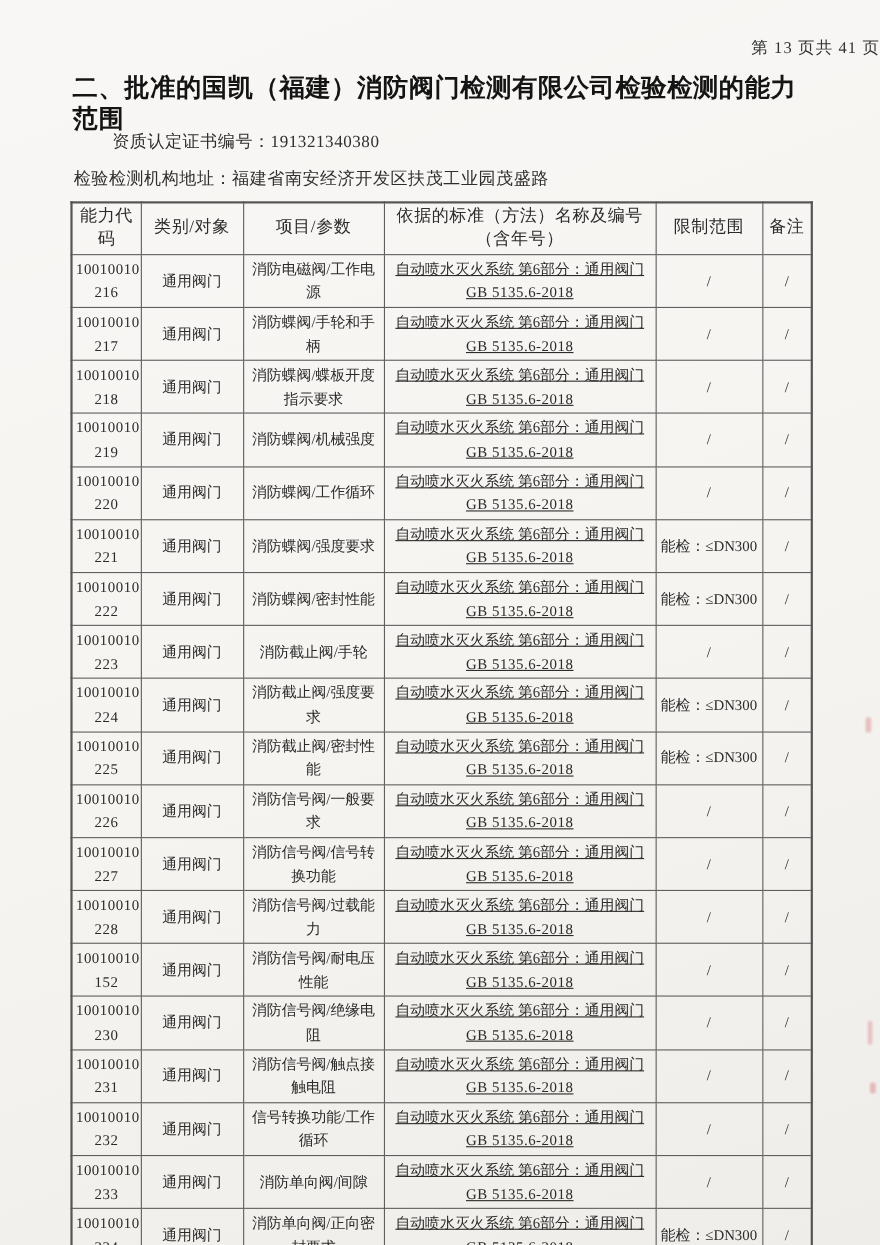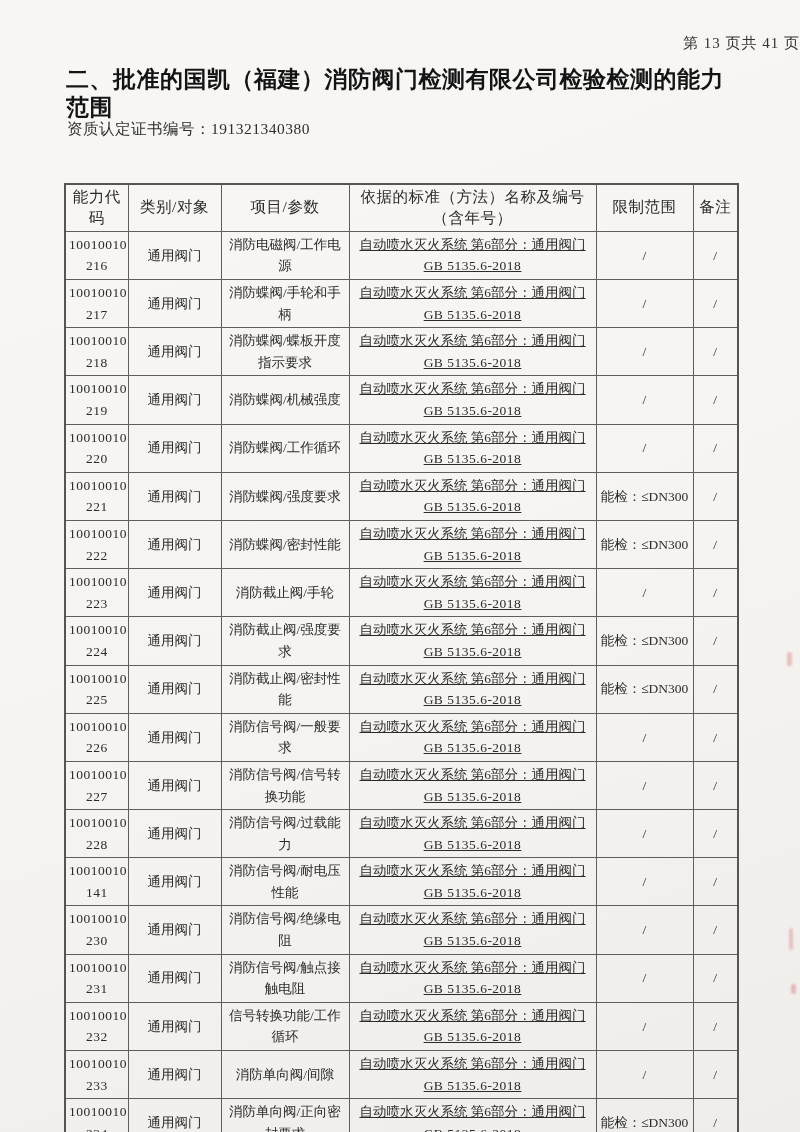--- a/index.html
+++ b/index.html
@@ -21,21 +21,21 @@
   }
   .doc-title{
     position:absolute;top:66px;left:66px;width:676px;
     font-family:Liberation Sans, sans-serif;
     font-weight:700;font-size:23px;letter-spacing:0.5px;color:#141414;
     line-height:1.2;
   }
   .meta-line{
     position:absolute;left:67px;font-size:15.5px;color:#2e2e2e;letter-spacing:0.5px;
   }
-  .meta-cert{top:119px;}
+  .meta-cert{top:119px;margin-left:35px;}
   .meta-addr{top:152px;}
   table.cap-table{
     position:absolute;top:183px;left:64px;
     width:673px;
     border-collapse:collapse;
     table-layout:fixed;
     background:transparent;
     border:2px solid #555;
   }
   .cap-table th,.cap-table td{
@@ -76,20 +76,23 @@
 <div class="paper">
 
   <div class="page-indicator">第 13 页共 41 页</div>
 
   <div class="doc-title">二、批准的国凯（福建）消防阀门检测有限公司检验检测的能力范围</div>
 
   <div class="meta-line meta-cert">
     <span>资质认定证书编号：</span><span>191321340380</span>
   </div>
 
+  <div class="meta-line meta-addr">
+    <span>检验检测机构地址：</span><span>福建省南安经济开发区扶茂工业园茂盛路</span>
+  </div>
 
   <table class="cap-table">
     <colgroup>
       <col class="col-code">
         <col class="col-cat">
         <col class="col-param">
       <col class="col-std">
         <col class="col-limit">
         <col class="col-note">
     </colgroup>
@@ -282,21 +285,21 @@
       <td class="cell-std">
         <span class="std1">自动喷水灭火系统 第6部分：通用阀门</span>
         <span class="std2">GB 5135.6-2018</span>
       </td>
       <td class="cell-limit">/</td>
       <td class="slash">/</td>
     </tr>
         <tr>
       <td class="cell-code">
         <span>10010010</span>
-        <span>141</span>
+        <span>152</span>
       </td>
       <td class="cell-cat">通用阀门</td>
       <td class="cell-param">消防信号阀/耐电压性能</td>
       <td class="cell-std">
         <span class="std1">自动喷水灭火系统 第6部分：通用阀门</span>
         <span class="std2">GB 5135.6-2018</span>
       </td>
       <td class="cell-limit">/</td>
       <td class="slash">/</td>
     </tr>

